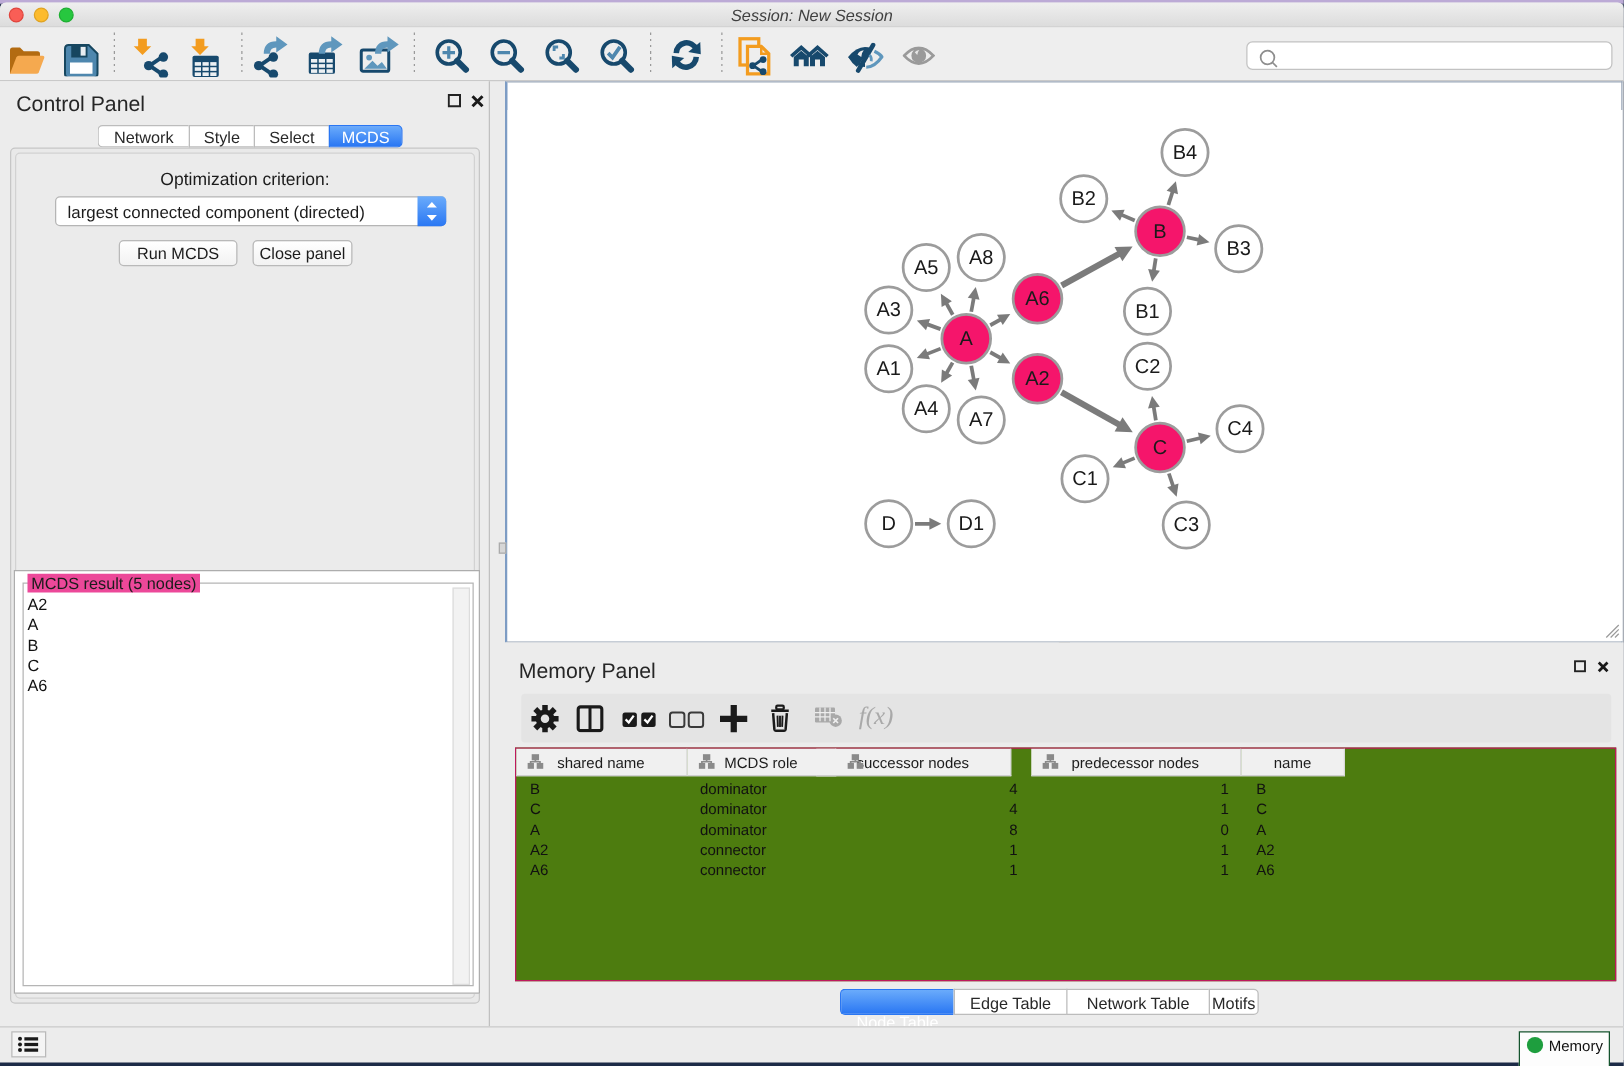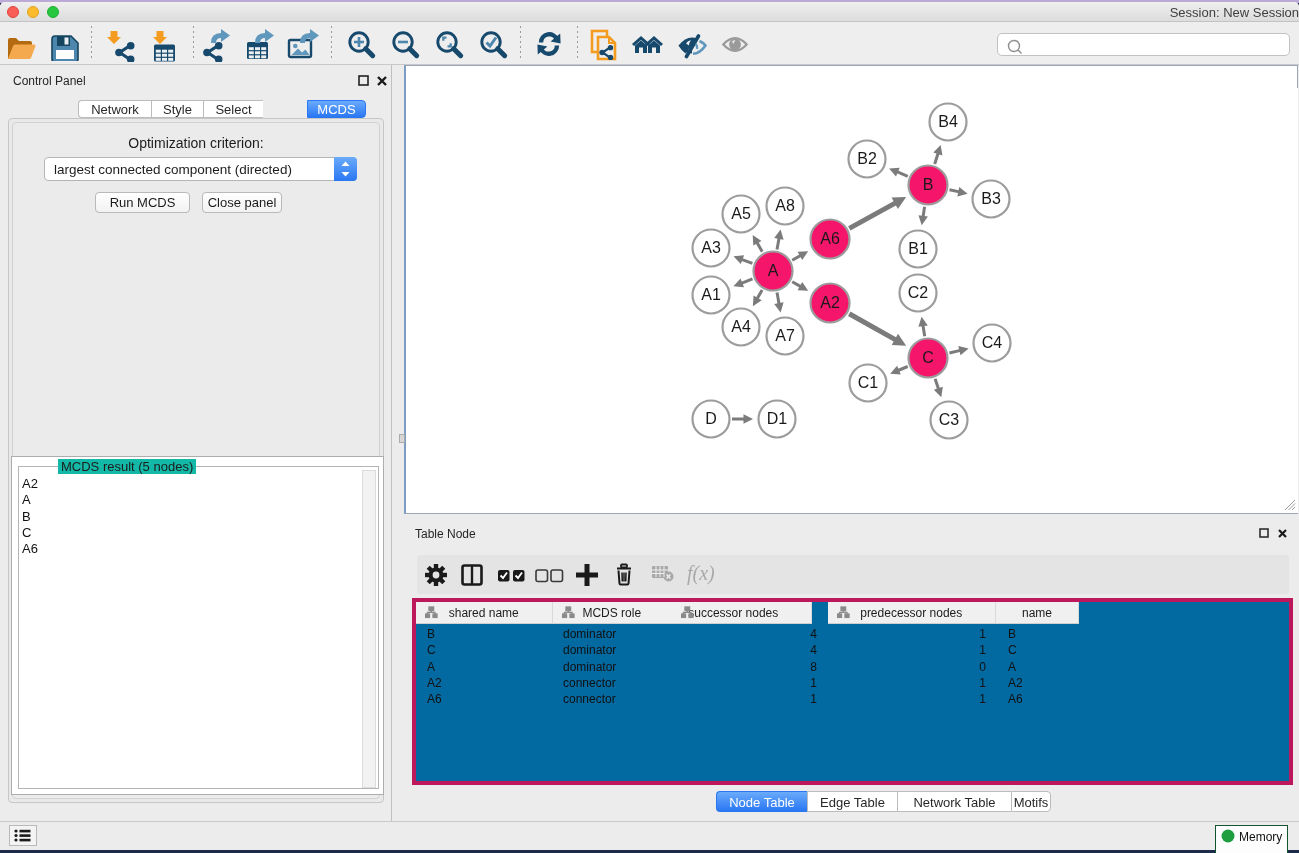--- a/index.html
+++ b/index.html
@@ -1,52 +1,52 @@
 <!DOCTYPE html>
 <html><head><meta charset="utf-8"><style>
 * { margin:0; padding:0; box-sizing:border-box; }
 html,body { width:1299px; height:853px; overflow:hidden; font-family:"Liberation Sans",sans-serif; }
 body { background:#1c2b47; position:relative; }
 #deskTop { position:absolute; left:0; top:0; width:1299px; height:3px; background:#bcaad6; }
 #app { position:absolute; left:0; top:2px; width:1299px; height:846px; background:#ececec; border-radius:5px 5px 0 0; }
 #titlebar { position:absolute; left:0; top:0; width:1299px; height:20px; background:linear-gradient(#efefef,#dcdcdc); border-radius:5px 5px 0 0; border-bottom:1px solid #c3c3c3; }
 #titlebar .tl { position:absolute; top:4px; width:12px; height:12px; border-radius:50%; }
-.title-text { position:absolute; width:100%; text-align:right; top:3px; font-size:13px; color:#404040; }
+.title-text { position:absolute; width:100%; text-align:center; top:3px; font-size:13px; color:#404040;font-style:italic; }
 #toolbar { position:absolute; left:0; top:20px; width:1299px; height:43px; background:#eeeeee; border-bottom:1px solid #c9c9c9; }
 .sep { position:absolute; top:4px; height:34px; width:1px; background-image:repeating-linear-gradient(#9a9a9a 0 2px, transparent 2px 5px); }
 .ticon { position:absolute; }
 #searchbox { position:absolute; left:997px; top:11px; width:293px; height:23px; background:#fff; border:1px solid #c2c2c2; border-radius:5px; }
 
 #cpanel { position:absolute; left:0; top:63px; width:392px; height:757px; background:#ececec; border-right:1px solid #c0c0c0; }
-.panel-title { font-size:12px; color:#262626; }
+.panel-title { font-size:17px; color:#262626; }
 .tabs { position:absolute; display:flex; height:18px; }
 .tab { font-size:13px; color:#282828; background:#fff; border:1px solid #bcbcbc; border-right:none; padding:1px 0 0; text-align:center; white-space:nowrap; }
 .tab:first-child { border-radius:4px 0 0 4px; }
 .tab:last-child { border-radius:0 4px 4px 0; border-right:1px solid #bcbcbc; }
-.tab.sel { background:linear-gradient(#6aabfb,#2a77f3); color:#fff; border-color:#2a77f3;margin-left:44px; }
+.tab.sel { background:linear-gradient(#6aabfb,#2a77f3); color:#fff; border-color:#2a77f3; }
 #cpbox { position:absolute; left:8px; top:53px; width:376px; height:685px; background:#e9e9e9; border:1px solid #c6c6c6; border-radius:4px; }
 #mcdsinner { position:absolute; left:3px; top:3px; width:368px; height:677px; background:#ebebeb; border:1px solid #d2d2d2; border-radius:4px; }
 #optlabel { position:absolute; left:0; top:16px; width:100%; text-align:center; font-size:14px; color:#1c1c1c; }
 #combo { position:absolute; left:35px; top:38px; width:313px; height:24px; background:#fff; border:1px solid #b5b5b5; border-radius:4px; font-size:13.5px; color:#1c1c1c; }
 #combo .cap { position:absolute; right:-1px; top:-1px; width:23px; height:24px; background:linear-gradient(#6aabfb,#2a77f3); border-radius:0 4px 4px 0; }
 .btn { position:absolute; height:21px; background:linear-gradient(#ffffff,#f2f2f2); border:1px solid #b9b9b9; border-radius:4px; font-size:13px; color:#1c1c1c; text-align:center; padding-top:2px; }
 #mcdsresult { position:absolute; left:11px; top:391px; width:373px; height:339px; background:#fff; border:1px solid #adadad; }
-#grouplabel { position:absolute; left:10px; top:2px; font-size:13px; color:#1c1c1c; background:#14b8a6; padding:0 3px;margin-left:36px; }
+#grouplabel { position:absolute; left:10px; top:2px; font-size:13px; color:#1c1c1c; background:#ec4899; padding:0 3px; }
 #groupline { position:absolute; left:6px; top:9px; width:361px; height:323px; border:1px solid #b5b5b5; pointer-events:none; }
 #mcdslist { position:absolute; left:10px; top:19px; width:352px; height:320px; font-size:13px; color:#111; line-height:16.3px; }
 #mcdsscroll { position:absolute; right:7px; top:13px; width:14px; height:318px; background:#f2f2f2; border:1px solid #dcdcdc; }
 
 #netwin { position:absolute; left:404px; top:63px; width:894px; height:449px; background:#fff; border:1px solid #9aa7b8; border-left:2px solid #7d9cc4; }
 #nettitle { position:absolute; left:0; top:0; width:100%; height:22px; background:linear-gradient(#f0f0f0,#d8d8d8); border-bottom:1px solid #b7b7b7; }
 #nettitle .tl { position:absolute; top:5px; width:13px; height:13px; border-radius:50%; }
 #netcanvas { position:absolute; left:0; top:22px; width:892px; height:425px; background:#fff; }
 
 #tpanel { position:absolute; left:393px; top:512px; width:906px; height:308px; background:#ececec; }
 #ttoolbar { position:absolute; left:24px; top:41px; width:872px; height:39px; background:#e4e4e4; border-radius:3px; }
-#ttable { position:absolute; left:19px; top:84px; width:881px; height:187px; background:#0369a1; border:4px solid #be185d; }
+#ttable { position:absolute; left:19px; top:84px; width:881px; height:187px; background:#4d7c0f; border:1px solid #be185d; }
 .thead { position:absolute; top:0; height:22px; background:#f0f0f0; border-right:1px solid #d9d9d9; border-bottom:1px solid #cfcfcf; font-size:12px; color:#1c1c1c; text-align:center; padding-top:4px; }
 .trow { position:absolute; font-size:12px; color:#111; height:16.3px; }
 .tabs2 { position:absolute; top:277px; left:279px; display:flex; height:21px; }
 
 #statusbar { position:absolute; left:0; top:819px; width:1299px; height:29px; background:#ececec; border-top:1px solid #c9c9c9; }
 #memchip { position:absolute; right:11px; top:3px; width:73px; height:40px; background:#fdfdfd; border:1px solid #14532d; font-size:12px; color:#111; }
 #listbtn { position:absolute; left:9px; top:3px; width:28px; height:21px; background:#f4f4f4; border:1px solid #b9b9b9; }
 text { font-family:"Liberation Sans",sans-serif; }
 </style></head><body>
 <div id="deskTop"></div>
@@ -329,21 +329,21 @@
             <line x1="1" y1="11" x2="11" y2="1"></line>
             <line x1="4.5" y1="11" x2="11" y2="4.5"></line>
             <line x1="8" y1="11" x2="11" y2="8"></line>
           </g>
         </svg>
   </div>
 </div>
 <div style="position:absolute;left:399px;top:432px;width:6px;height:9px;background:#d6d6d6;border:1px solid #ababab"></div>
 <div style="position:absolute;left:847px;top:512px;width:9px;height:6px;background:#d6d6d6;border:1px solid #ababab"></div>
 <div id="tpanel">
-  <span class="panel-title" style="position:absolute;left:22px;top:13px">Table Node</span>
+  <span class="panel-title" style="position:absolute;left:22px;top:13px">Memory Panel</span>
   <svg style="position:absolute;left:866px;top:14px" width="11" height="11">
         <rect x="1" y="1" width="8" height="8" fill="none" stroke="#222" stroke-width="1.5"></rect>
       </svg>
   <svg style="position:absolute;left:884px;top:14px" width="11" height="11">
         <path d="M2 2 L9 9 M9 2 L2 9" stroke="#1a1a1a" stroke-width="2.2"></path>
       </svg>
   <div id="ttoolbar"></div>
   <svg style="position:absolute;left:32px;top:50px" width="22" height="22" viewBox="0 0 22 22">
         <g transform="translate(11,11)" fill="#1a1a1a">
           <rect x="-2.2" y="-11" width="4.4" height="22" transform="rotate(0)"></rect>
@@ -454,21 +454,21 @@
         <div class="trow" style="left:300px;top:73.89999999999999px;width:101px;text-align:right">1</div>
         <div class="trow" style="left:470px;top:73.89999999999999px;width:100px;text-align:right">1</div>
         <div class="trow" style="left:592px;top:73.89999999999999px">A2</div>
         <div class="trow" style="left:11px;top:90.19999999999999px">A6</div>
         <div class="trow" style="left:147px;top:90.19999999999999px">connector</div>
         <div class="trow" style="left:300px;top:90.19999999999999px;width:101px;text-align:right">1</div>
         <div class="trow" style="left:470px;top:90.19999999999999px;width:100px;text-align:right">1</div>
         <div class="trow" style="left:592px;top:90.19999999999999px">A6</div>
   </div>
   <div class="tabs2">
-<div class="tab sel" style="width:91px;padding-top:3px">Node Table</div>
+<div class="tab sel" style="width:91px;padding-top:18px">Node Table</div>
 <div class="tab" style="width:90px;padding-top:3px">Edge Table</div>
 <div class="tab" style="width:114px;padding-top:3px">Network Table</div>
 <div class="tab" style="width:40px;padding-top:3px">Motifs</div>
 </div>
 </div>
 <div id="statusbar">
   <div id="listbtn"><svg width="26" height="19">
           <g fill="#1a1a1a">
             <circle cx="6" cy="5" r="1.6"></circle>
             <circle cx="6" cy="9.5" r="1.6"></circle>

